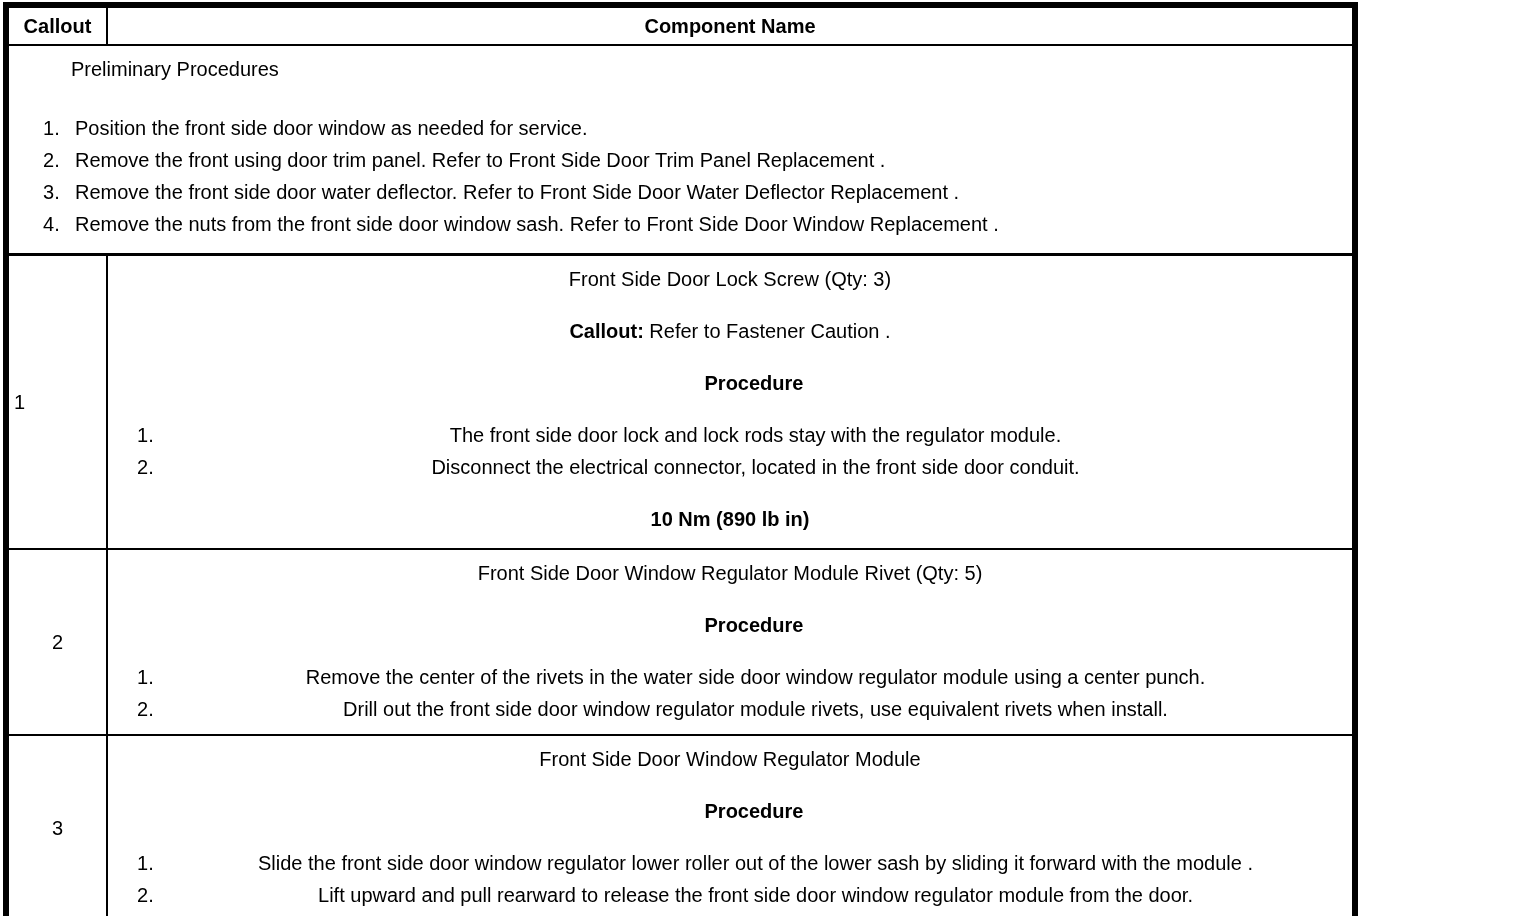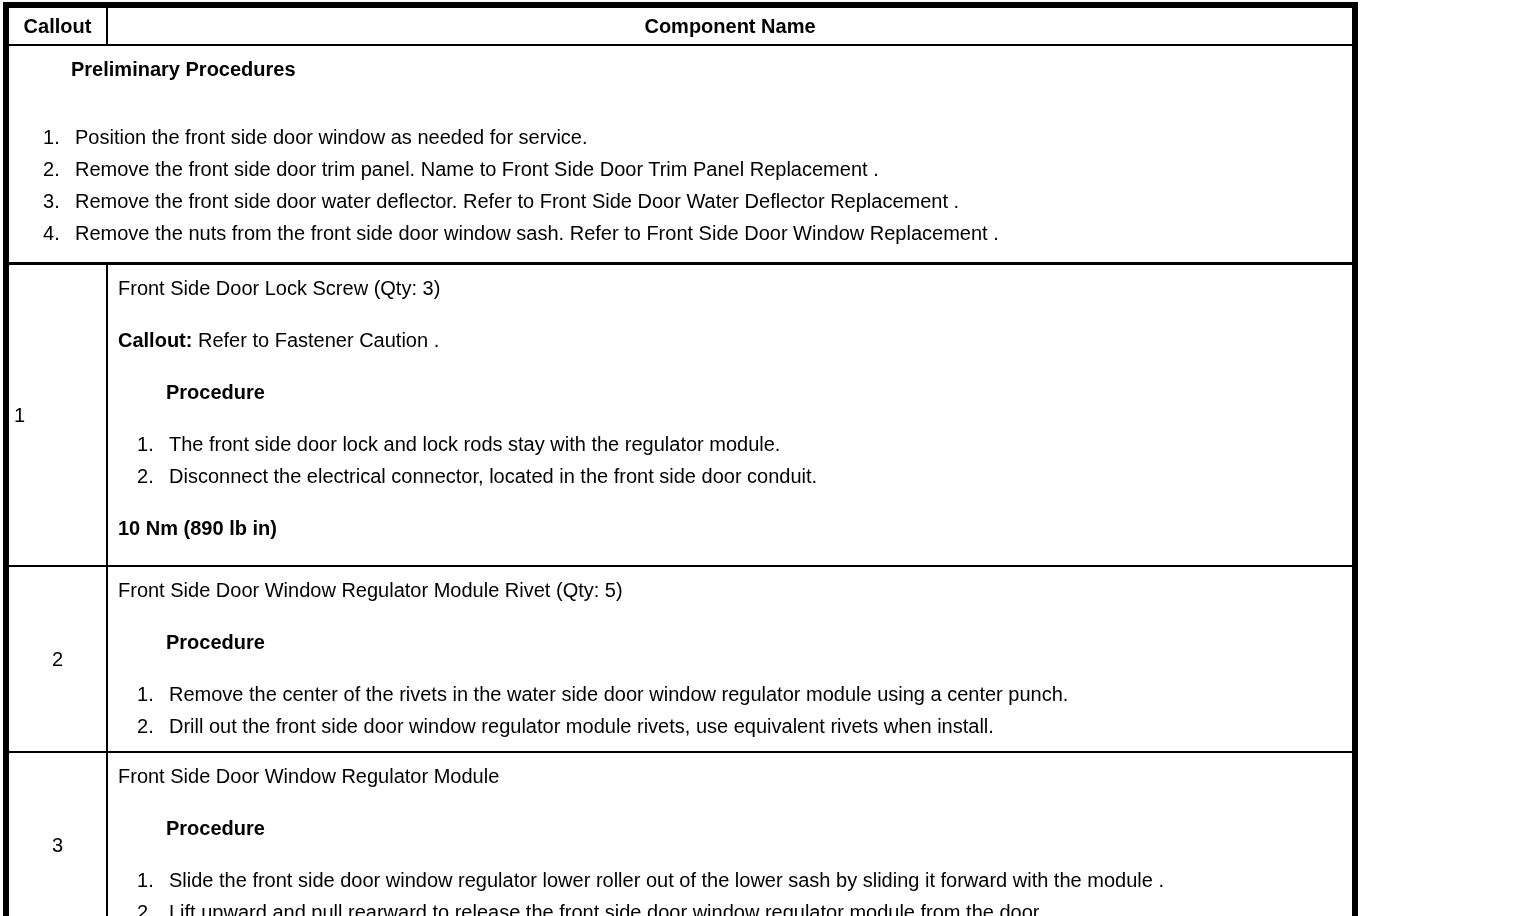--- a/index.html
+++ b/index.html
@@ -40,22 +40,22 @@
     text-align: center;
     height: 40px;
     vertical-align: middle;
     padding: 2px 4px;
   }
   col.callout-col { width: 101px; }
 
   
   td.prelim-cell { padding: 7px 10px 9px 22px; }
   .prelim-title {
-    font-weight: bold;
-    margin: 0 0 36px 40px;
+    font-weight: normal;
+    margin: 0 0 27px 40px;
   }
   ol.num-list {
     margin: 4px;
     padding: 0 0 0 40px;
     list-style: none;
     counter-reset: step;
   }
   ol.num-list > li {
     counter-increment: step;
     position: relative;
@@ -72,23 +72,23 @@
     vertical-align: middle;
     text-align: center;
     padding: 2px;
   }
   td.callout-cell.align-left {
     text-align: left;
     padding-left: 5px;
   }
 
   
-  td.content-cell { padding: 7px 10px 9px 10px; }
+  td.content-cell { padding: 7px 10px 9px 10px; text-align: center; }
   .content-cell p { margin: 0 0 20px 0; }
-  .content-cell p:last-child { margin-bottom: 12px; }
+  .content-cell p:last-child { margin-bottom: 4px; }
   .component-name { font-weight: normal; }
   .bold { font-weight: bold; }
   .procedure-heading {
     font-weight: bold;
     margin-left: 48px !important;
   }
   .content-cell ol.num-list { margin: 0 0 20px 0; padding-left: 51px; }
   .content-cell ol.num-list:last-child { margin-bottom: 0; }
   .torque { font-weight: bold; }
 </style>
@@ -106,21 +106,21 @@
         <tr>
       <th class="hdr">Callout</th>
       <th class="hdr">Component Name</th>
     </tr>
 
     <tr class="prelim-row">
       <td colspan="2" class="prelim-cell">
         <p class="prelim-title">Preliminary Procedures</p>
         <ol class="num-list">
           <li>Position the front side door window as needed for service.</li>
-          <li>Remove the front side door trim panel. Name to Front Side Door Trim Panel Replacement .</li>
+          <li>Remove the front using door trim panel. Refer to Front Side Door Trim Panel Replacement .</li>
           <li>Remove the front side door water deflector. Refer to Front Side Door Water Deflector Replacement .</li>
           <li>Remove the nuts from the front side door window sash. Refer to Front Side Door Window Replacement .</li>
         </ol>
       </td>
     </tr>
 
     <tr>
       <td class="callout-cell align-left">1</td>
       <td class="content-cell">
         <p class="component-name">Front Side Door Lock Screw (Qty: 3)</p>

